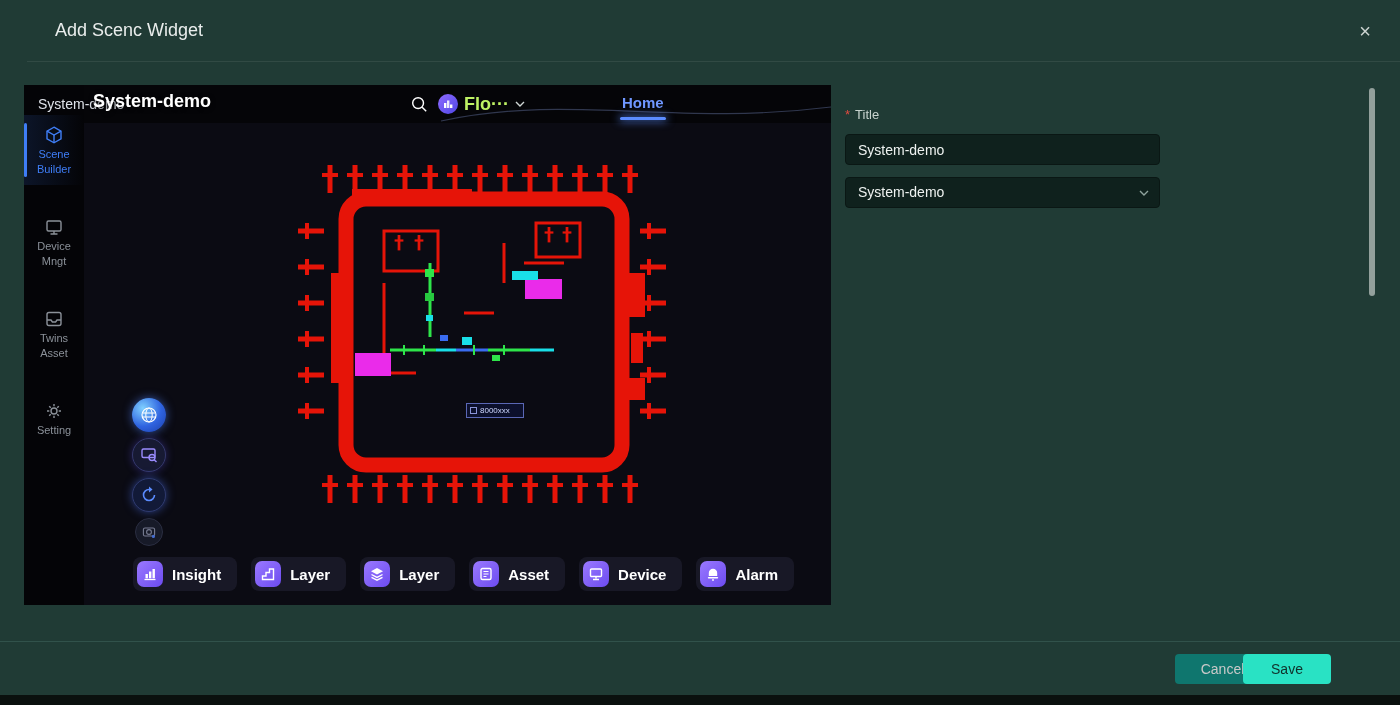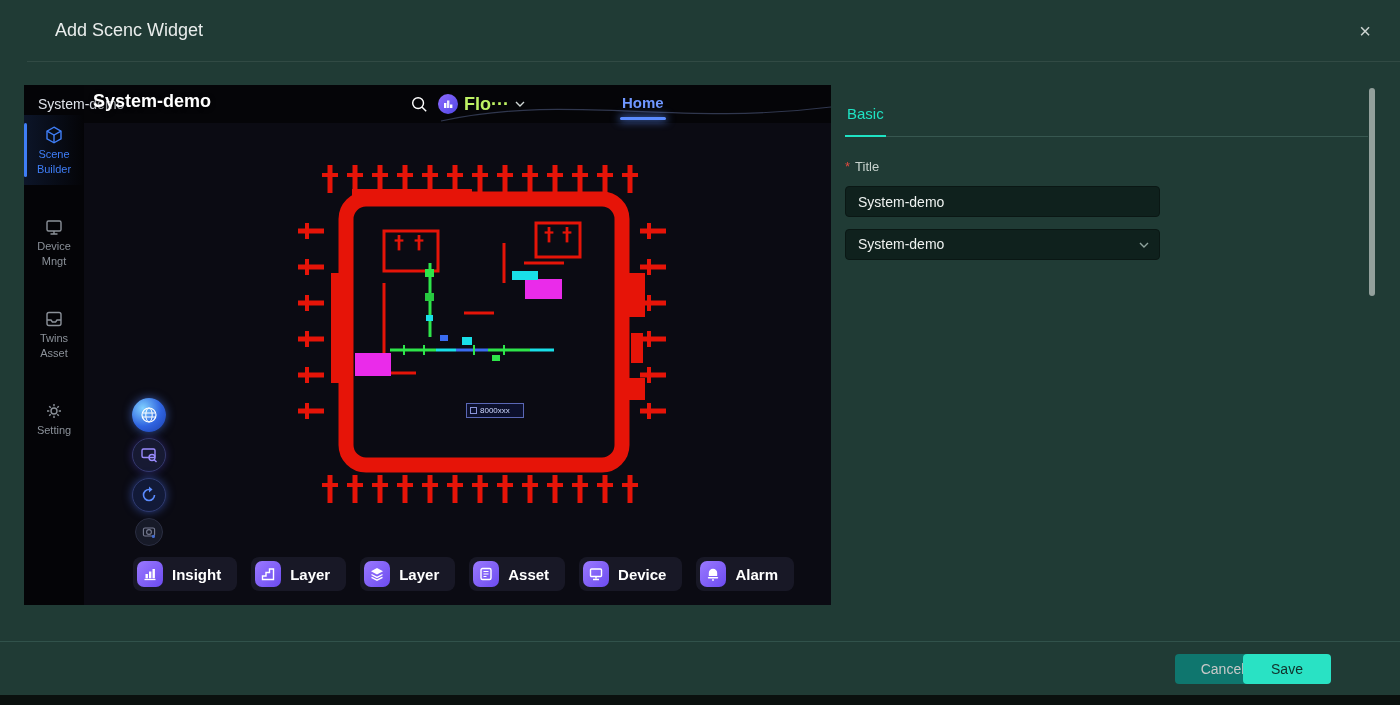--- a/index.html
+++ b/index.html
@@ -333,23 +333,20 @@
                   <circle cx="7" cy="13" r="0.9" fill="#fff"></circle>
                 </svg>
             </span>
             <span>Alarm</span>
           </div>
         </div>
       </div>
     </div>
 
     <div class="panel">
-      <div class="tabs">
-        <span class="tab">Basic</span>
-      </div>
 
       <div class="field-label">
         <span class="req">*</span><span>Title</span>
       </div>
       <input class="text-input" type="text" value="System-demo" style="">
 
       <div class="select">
         <span>System-demo</span>
         <svg class="chev" viewBox="0 0 10 6">
           <polyline points="1,1 5,5 9,1" fill="none" stroke="#8fa39d" stroke-width="1.4"></polyline>

